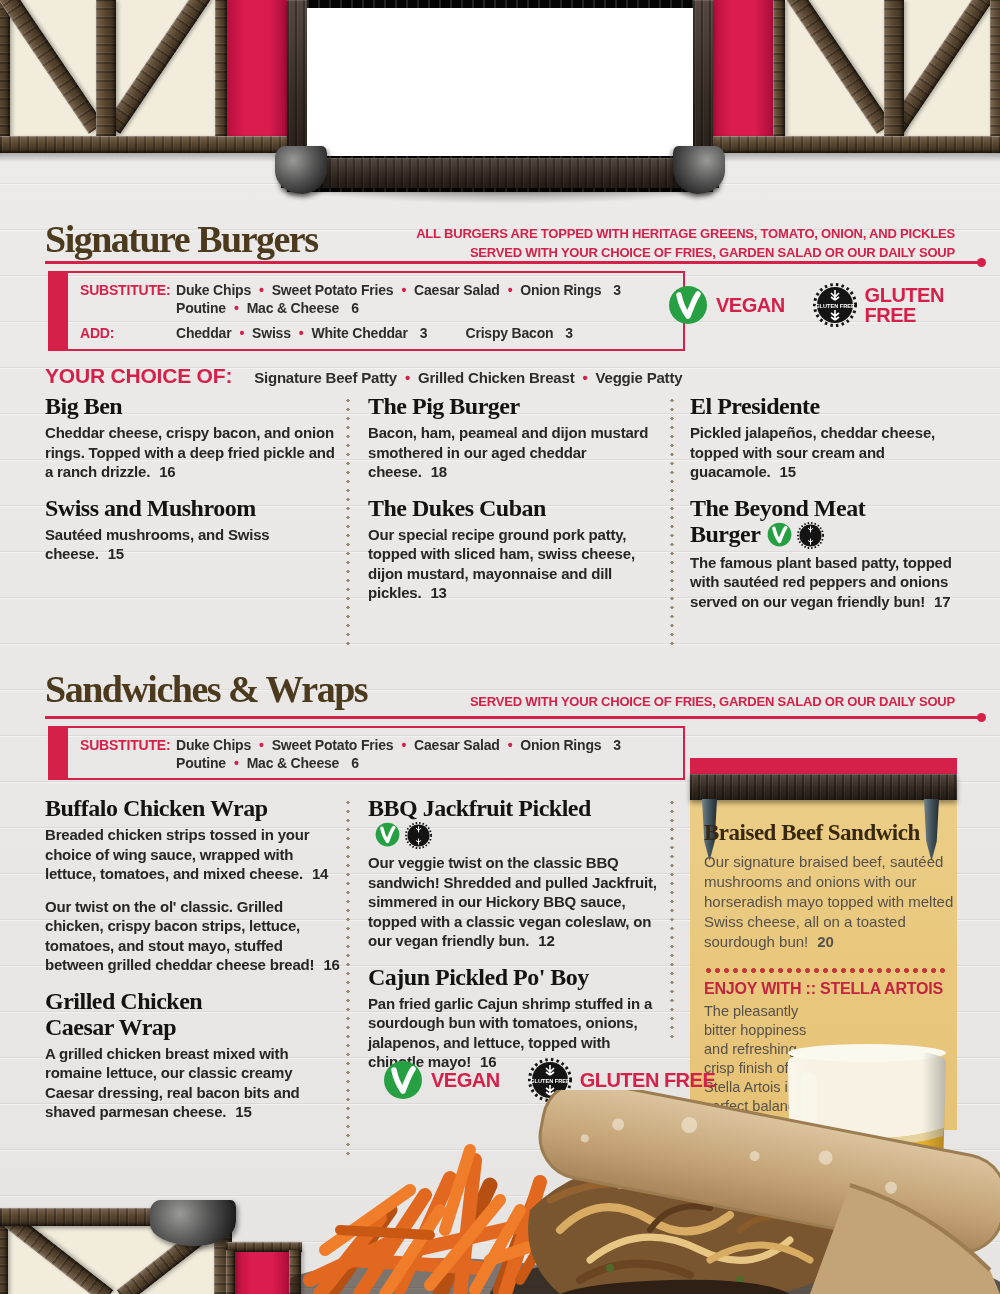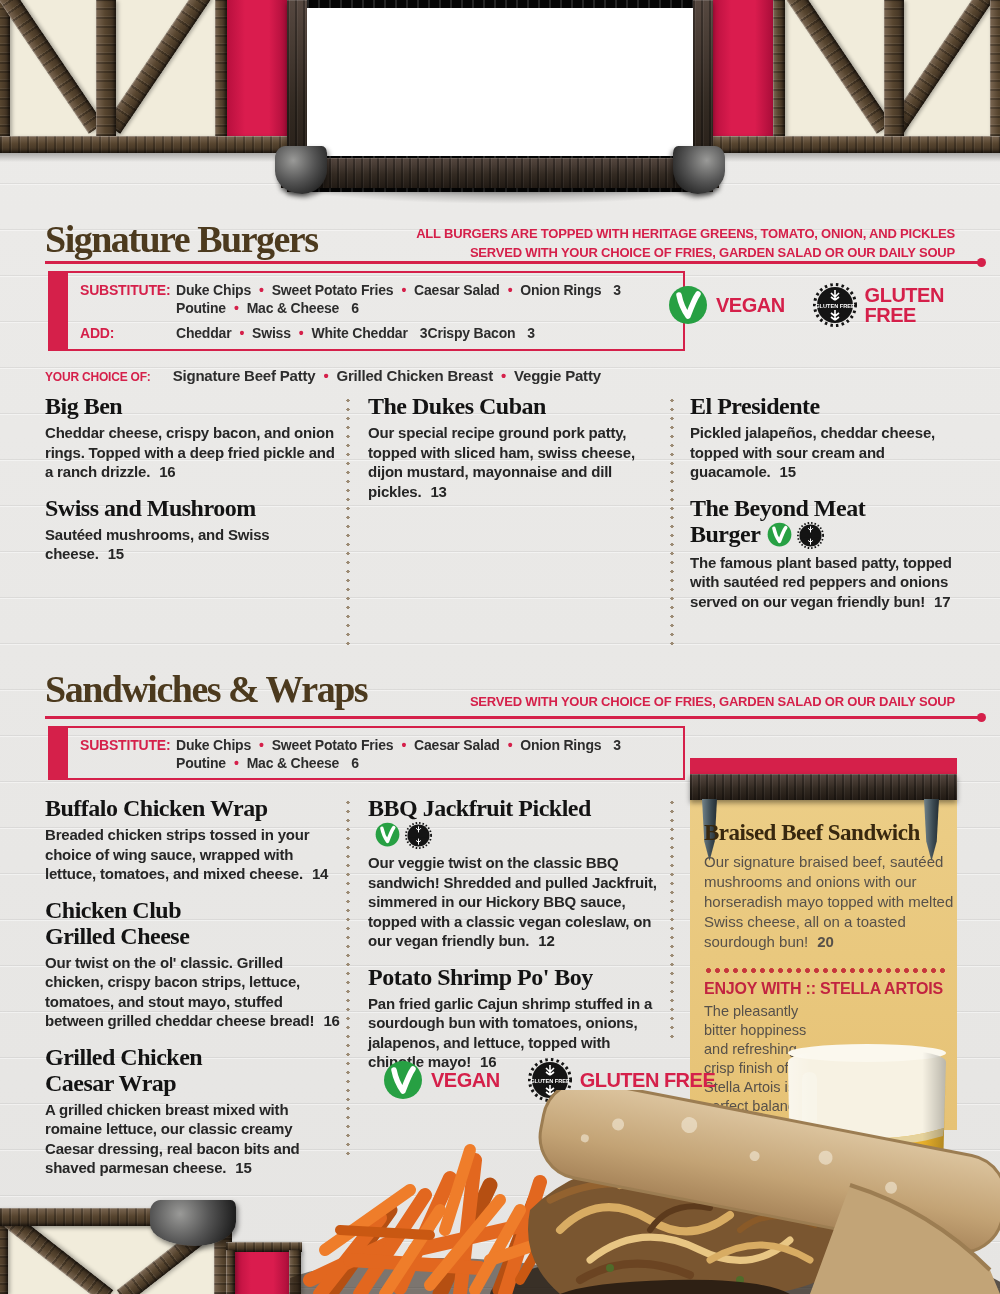--- a/index.html
+++ b/index.html
@@ -153,21 +153,21 @@
       </span>
     </div>
     <div class="srow" style="top:51px;">
       <span class="slabel">ADD:</span>
       <span class="opt-list">
         <span class="opt">Cheddar</span>
         <span class="opt">Swiss</span>
         <span class="opt">White Cheddar</span>
         <span class="opt-price">3</span>
       </span>
-      <span class="opt-list" style="">
+      <span class="opt-list" style="margin-left:38px;">
         <span class="opt">Crispy Bacon</span>
         <span class="opt-price">3</span>
       </span>
     </div>
   </div>
 
   <div class="abs legend" style="left:668px;top:283px;gap:8px;">
     <span class="vbadge">
       <svg viewBox="0 0 40 40">
           <circle cx="20" cy="20" r="19" fill="#27a043"></circle>
@@ -183,40 +183,44 @@
         <path d="M22 7 L22 17 M18 10 L22 14 M26 10 L22 14 M18 14 L22 17 M26 14 L22 17" stroke="#fff" stroke-width="1.6" fill="none"></path>
         <rect x="5" y="18.5" width="34" height="7.5" fill="#141414"></rect>
         <text x="22" y="24.6" text-anchor="middle" font-family="Liberation Sans,sans-serif" font-weight="bold" font-size="5.6" fill="#fff">GLUTEN FREE</text>
         <path d="M22 27 L22 37 M18 30 L22 33 M26 30 L22 33 M18 34 L22 37 M26 34 L22 37" stroke="#fff" stroke-width="1.6" fill="none"></path>
       </svg>
     </span>
     <span class="lab">GLUTEN FREE</span>
   </div>
 
   <div class="abs choice" style="left:45px;top:367px;display:flex;align-items:baseline;">
-    <span class="slabel" style="width:auto;font-size:12px;margin-right:22px;">YOUR CHOICE OF:</span>
+    <span class="slabel" style="width:auto;font-size:21px;margin-right:22px;">YOUR CHOICE OF:</span>
     <span class="opt-list">
       <span class="opt">Signature Beef Patty</span>
       <span class="opt">Grilled Chicken Breast</span>
       <span class="opt">Veggie Patty</span>
     </span>
   </div>
 
   <div class="mcol" style="left:45px;top:393px;width:300px;">
     <div class="mitem">
       <h3 class="mname"><span>Big Ben</span></h3>
       <p class="mdesc"><span>Cheddar cheese, crispy bacon, and onion rings. Topped with a deep fried pickle and a ranch drizzle.</span><span class="price">16</span></p>
     </div>
     <div class="mitem">
       <h3 class="mname"><span>Swiss and Mushroom</span></h3>
       <p class="mdesc"><span>Sautéed mushrooms, and Swiss cheese.</span><span class="price">15</span></p>
     </div>
   </div>
 
   <div class="mcol" style="left:368px;top:393px;width:296px;">
+    <div class="mitem">
+      <h3 class="mname"><span>The Pig Burger</span></h3>
+      <p class="mdesc"><span>Bacon, ham, peameal and dijon mustard smothered in our aged cheddar cheese.</span><span class="price">18</span></p>
+    </div>
     <div class="mitem">
       <h3 class="mname"><span>The Dukes Cuban</span></h3>
       <p class="mdesc"><span>Our special recipe ground pork patty, topped with sliced ham, swiss cheese, dijon mustard, mayonnaise and dill pickles.</span><span class="price">13</span></p>
     </div>
   </div>
 
   <div class="mcol" style="left:690px;top:393px;width:270px;">
     <div class="mitem">
       <h3 class="mname"><span>El Presidente</span></h3>
       <p class="mdesc"><span>Pickled jalapeños, cheddar cheese, topped with sour cream and guacamole.</span><span class="price">15</span></p>
@@ -267,21 +271,20 @@
       </span>
     </div>
   </div>
 
   <div class="mcol" style="left:45px;top:795px;width:300px;">
     <div class="mitem">
       <h3 class="mname"><span>Buffalo Chicken Wrap</span></h3>
       <p class="mdesc"><span>Breaded chicken strips tossed in your choice of wing sauce, wrapped with lettuce, tomatoes, and mixed cheese.</span><span class="price">14</span></p>
     </div>
     <div class="mitem">
-      <h3 class="mname" style="max-width:200px;"><span>Chicken Club Grilled Cheese</span></h3>
       <p class="mdesc"><span>Our twist on the ol' classic. Grilled chicken, crispy bacon strips, lettuce, tomatoes, and stout mayo, stuffed between grilled cheddar cheese bread!</span><span class="price">16</span></p>
     </div>
     <div class="mitem">
       <h3 class="mname" style="max-width:210px;"><span>Grilled Chicken Caesar Wrap</span></h3>
       <p class="mdesc"><span>A grilled chicken breast mixed with romaine lettuce, our classic creamy Caesar dressing, real bacon bits and shaved parmesan cheese.</span><span class="price">15</span></p>
     </div>
   </div>
 
   <div class="mcol" style="left:368px;top:795px;width:296px;">
     <div class="mitem">
@@ -294,21 +297,21 @@
                 <circle cx="22" cy="22" r="18" fill="#141414"></circle>
                 <circle cx="22" cy="22" r="20.5" fill="none" stroke="#141414" stroke-width="3" stroke-dasharray="2.5 3.2"></circle>
                 <path d="M22 7 L22 17 M18 10 L22 14 M26 10 L22 14" stroke="#fff" stroke-width="1.6" fill="none"></path>
                 <rect x="5" y="18.5" width="34" height="7.5" fill="#141414"></rect>
                 <path d="M22 27 L22 37 M18 30 L22 33 M26 30 L22 33" stroke="#fff" stroke-width="1.6" fill="none"></path>
               </svg></span>
       </span></h3>
       <p class="mdesc"><span>Our veggie twist on the classic BBQ sandwich! Shredded and pulled Jackfruit, simmered in our Hickory BBQ sauce, topped with a classic vegan coleslaw, on our vegan friendly bun.</span><span class="price">12</span></p>
     </div>
     <div class="mitem">
-      <h3 class="mname"><span>Potato Shrimp Po' Boy</span></h3>
+      <h3 class="mname"><span>Cajun Pickled Po' Boy</span></h3>
       <p class="mdesc"><span>Pan fried garlic Cajun shrimp stuffed in a sourdough bun with tomatoes, onions, jalapenos, and lettuce, topped with chipotle mayo!</span><span class="price">16</span></p>
     </div>
   </div>
 
   <div class="vdots" style="left:346px;top:798px;height:360px;"></div>
   <div class="vdots" style="left:670px;top:798px;height:245px;"></div>
 
   <div class="abs legend" style="left:383px;top:1058px;gap:8px;z-index:3;">
     <span class="vbadge">
       <svg viewBox="0 0 40 40">

